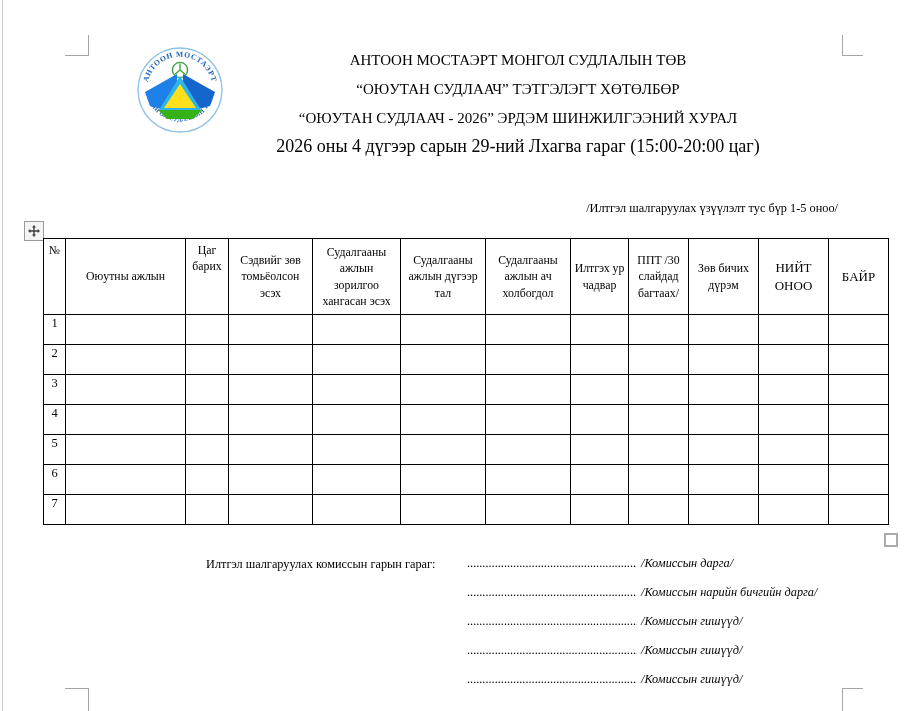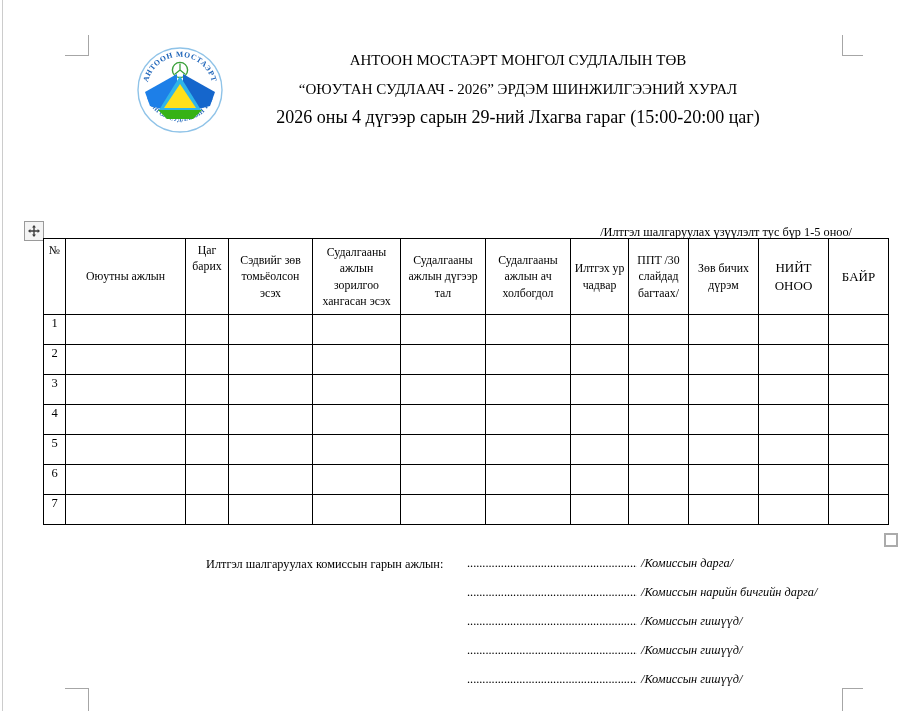--- a/index.html
+++ b/index.html
@@ -17,21 +17,21 @@
   .crop.tr { left:842px; top:35px;  width:20px; height:20px; border-left:1px solid #a6a6a6;  border-bottom:1px solid #a6a6a6; }
   .crop.bl { left:65px;  top:688px; width:23px; height:23px; border-right:1px solid #a6a6a6; border-top:1px solid #a6a6a6; }
   .crop.br { left:842px; top:688px; width:20px; height:23px; border-left:1px solid #a6a6a6;  border-top:1px solid #a6a6a6; }
 
   .logo { position:absolute; left:136px; top:46px; width:88px; height:88px; }
 
   .titles { position:absolute; left:118px; top:52px; width:800px; text-align:center; }
   .title-line { font-weight:normal; font-size:15px; line-height:17px; margin-bottom:12px; }
   .date-line { font-size:18px; line-height:15px; margin-top:1px; }
 
-  .note { position:absolute; top:201px; right:68px; font-size:12.3px;margin-top:24px; }
+  .note { position:absolute; top:201px; right:82px; font-size:12.3px; }
 
   .move-handle { position:absolute; left:24px; top:221px; width:18px; height:18px;
     background:#f4f4f4; border:1px solid #9a9a9a; display:flex; align-items:center; justify-content:center; cursor:move; }
   .resize-handle { position:absolute; left:884px; top:533px; width:10px; height:10px;
     background:#fff; border:2px solid #ababab; }
 
   table.eval { position:absolute; left:43px; top:238px; width:845px;
     border-collapse:collapse; table-layout:fixed; }
   table.eval th, table.eval td { border:1px solid #000; padding:1px 3px; overflow:hidden; }
   table.eval th { font-weight:normal; font-size:11.8px; line-height:1.38; text-align:center; vertical-align:middle; }
@@ -78,20 +78,21 @@
       <polygon points="9,46 41,28 41,67 14,60" fill="#1d7fe8"></polygon>
       <polygon points="79,46 47,28 47,67 74,60" fill="#1566cc"></polygon>
       <polygon points="44,30 23,64 65,64" fill="#2fb4e9"></polygon>
       <polygon points="44,38 28,62 60,62" fill="#ffe01a"></polygon>
       <polygon points="22,64 66,64 57,73 31,73" fill="#36b216"></polygon>
     </g>
   </svg>
 
   <div class="titles">
     <div class="title-line">АНТООН МОСТАЭРТ МОНГОЛ СУДЛАЛЫН ТӨВ</div>
+    <div class="title-line">“ОЮУТАН СУДЛААЧ” ТЭТГЭЛЭГТ ХӨТӨЛБӨР</div>
     <div class="title-line">“ОЮУТАН СУДЛААЧ - 2026” ЭРДЭМ ШИНЖИЛГЭЭНИЙ ХУРАЛ</div>
     <div class="date-line">2026 оны 4 дүгээр сарын 29-ний Лхагва гараг (15:00-20:00 цаг)</div>
   </div>
 
   <div class="note">/Илтгэл шалгаруулах үзүүлэлт тус бүр 1-5 оноо/</div>
 
   <div class="move-handle">
     <svg width="12" height="12" viewBox="0 0 14 14">
       <path d="M7 0 L9.3 2.8 H7.8 V6.2 H11.2 V4.7 L14 7 L11.2 9.3 V7.8 H7.8 V11.2 H9.3 L7 14 L4.7 11.2 H6.2 V7.8 H2.8 V9.3 L0 7 L2.8 4.7 V6.2 H6.2 V2.8 H4.7 Z" fill="#3c3c3c"></path>
     </svg>
@@ -225,21 +226,21 @@
           <td></td>
           <td></td>
           <td></td>
           <td></td>
       </tr>
     </tbody>
   </table>
 
   <div class="resize-handle"></div>
 
-  <div class="sig-label">Илтгэл шалгаруулах комиссын гарын ажлын:</div>
+  <div class="sig-label">Илтгэл шалгаруулах комиссын гарын гараг:</div>
 
   <div class="sig-row" style="top:556px">
     <span class="dots">..........................................................................................</span><span class="sig-name">/Комиссын дарга/</span>
   </div>
   <div class="sig-row" style="top:585px">
     <span class="dots">..........................................................................................</span><span class="sig-name">/Комиссын нарийн бичгийн дарга/</span>
   </div>
   <div class="sig-row" style="top:614px">
     <span class="dots">..........................................................................................</span><span class="sig-name">/Комиссын гишүүд/</span>
   </div>

